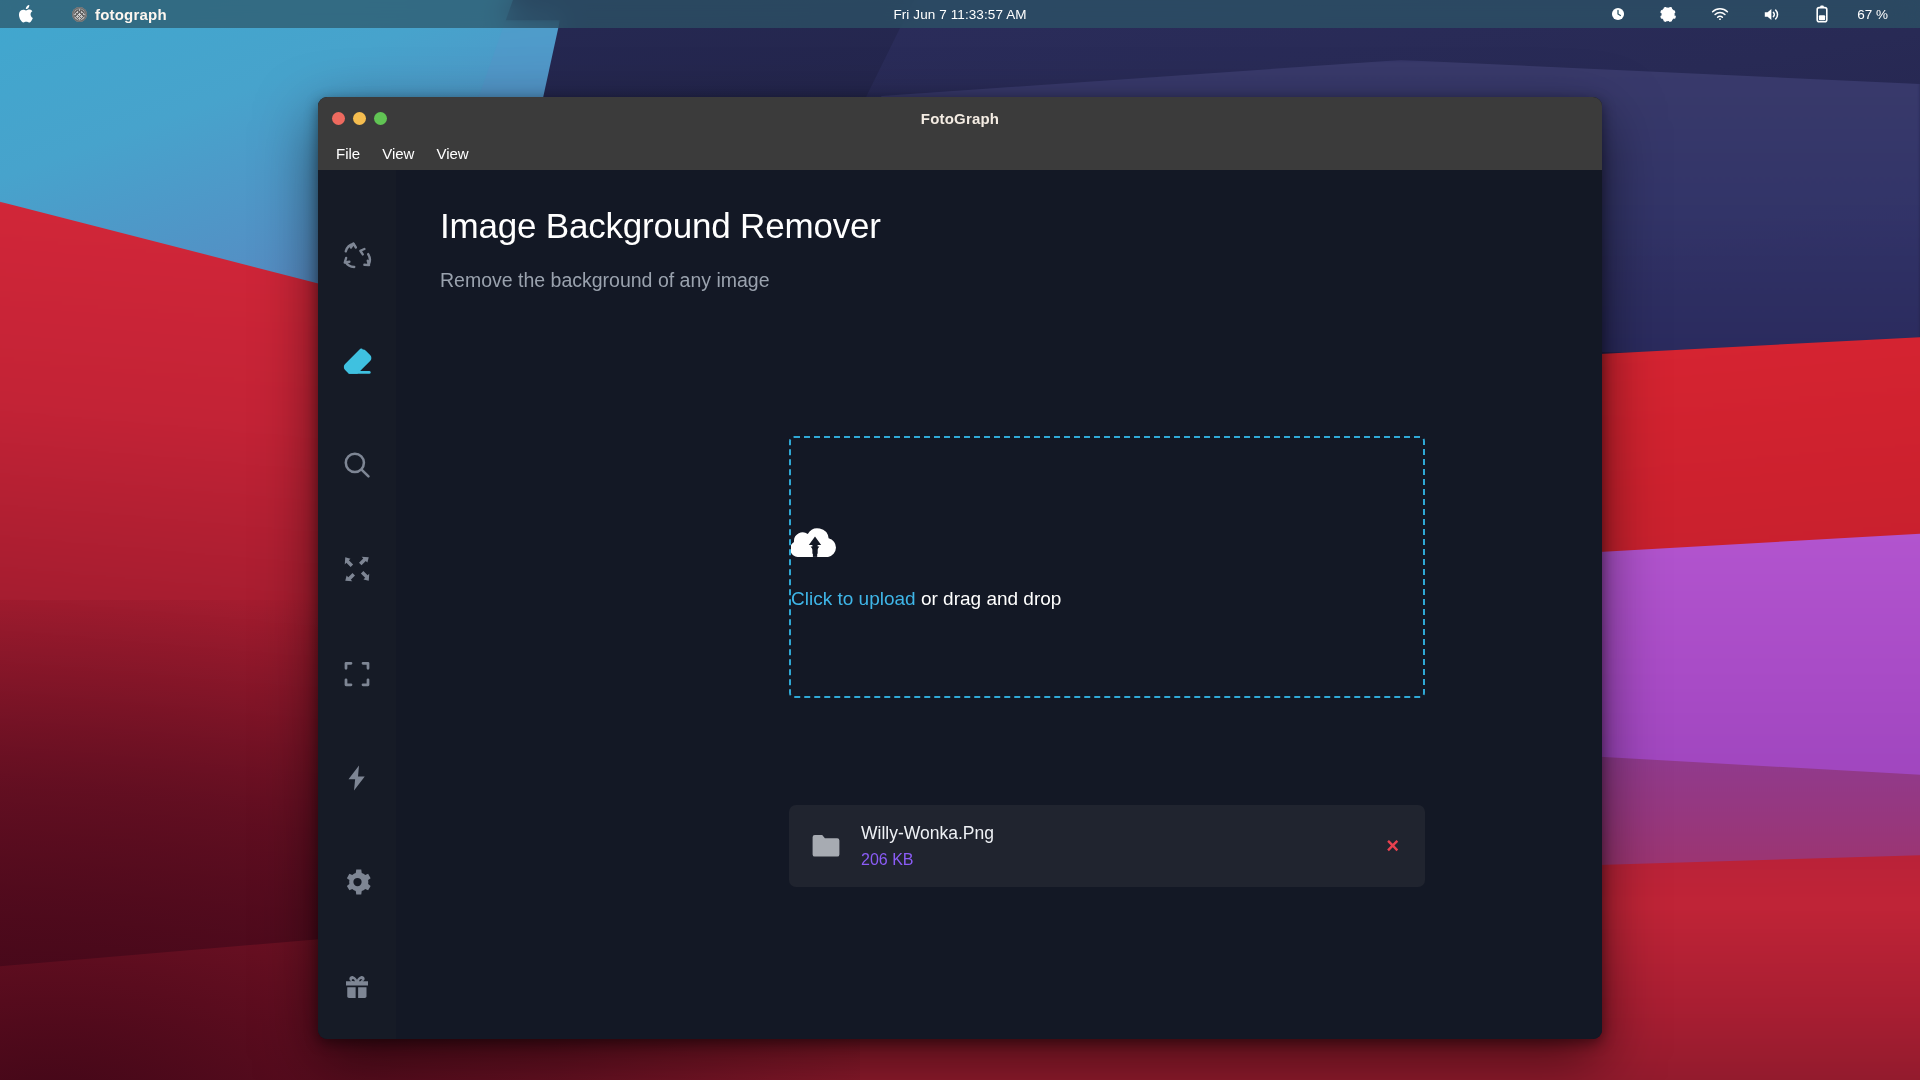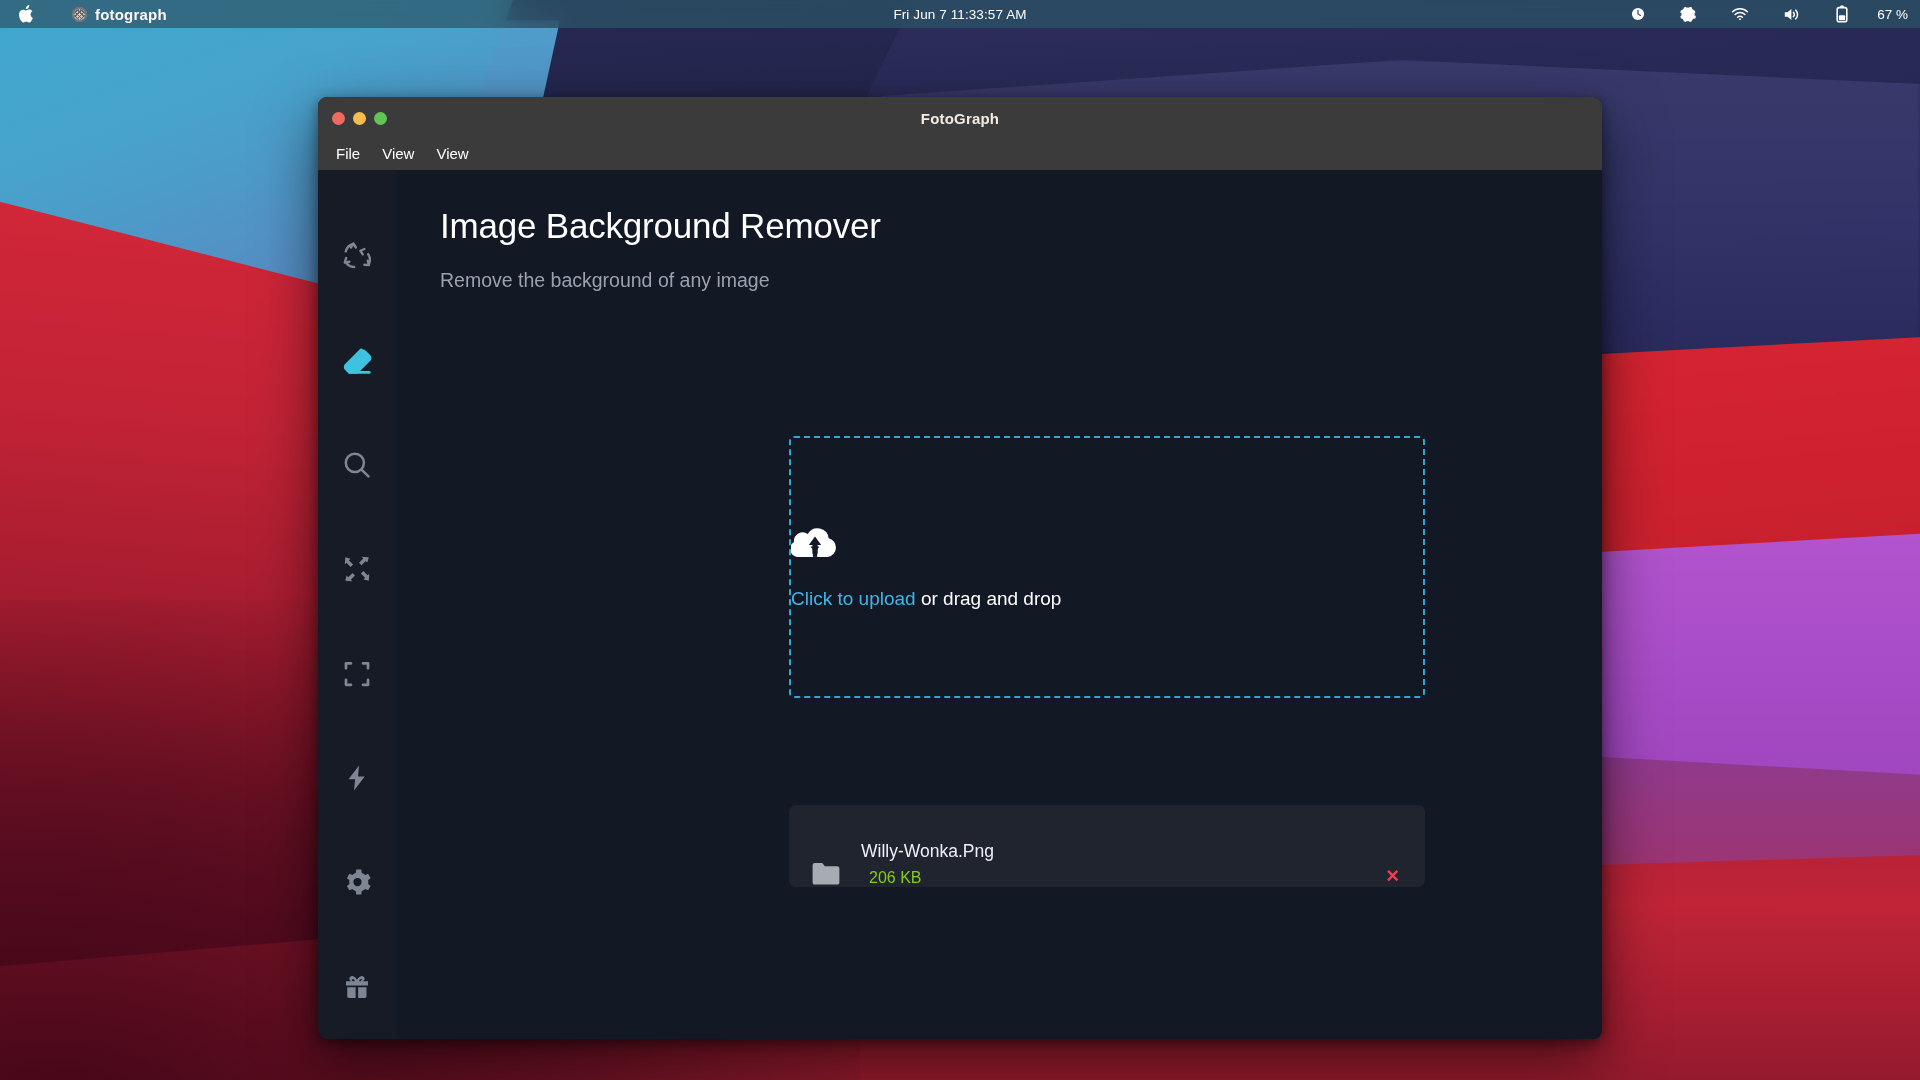--- a/index.html
+++ b/index.html
@@ -135,21 +135,21 @@
   .mb-center {
     position: absolute; left: 0; right: 0;
     text-align: center;
     font-size: 13.5px;
     color: #ffffff;
     letter-spacing: .1px;
     pointer-events: none;
   }
   .mb-right {
     margin-left: auto; display: flex; align-items: center;
-    gap: 34px; padding-right: 12px;
+    gap: 34px; padding-right: 32px;
     color: #ffffff;
     justify-content: space-between;
   }
   .mb-right .ic { display: flex; align-items: center; }
   .mb-batt-pct { font-size: 13.5px; color: #ffffff; margin-left: -6px; }
 
   
   #window {
     position: absolute;
     left: 318px; top: 97px;
@@ -239,27 +239,27 @@
   }
   #dz-text { font-size: 19px; color: #ffffff; }
   #dz-text .accent { color: #3fb6e8; }
 
   #filerow {
     position: absolute;
     left: 393px; top: 635px;
     width: 636px; height: 82px;
     background: #20242f;
     border-radius: 7px;
-    display: flex; align-items: flex-end;
+    display: flex; align-items: center;
     padding: 0 26px 0 22px;
   }
   .fr-icon { width: 34px; flex: 0 0 34px; display: flex; align-items: center; }
   .fr-meta { margin-left: 16px; display: flex; flex-direction: column; gap: 7px; }
   .fr-name { font-size: 17.5px; color: #eef1f5; }
-  .fr-size { font-size: 16px; color: #84cc16; margin-left: 8px; }
+  .fr-size { font-size: 16px; color: #8b5cf6; }
   .fr-remove {
     margin-left: auto;
     font-size: 22px; color: #e8414f; font-weight: 600;
     line-height: 1;
   }
 
   #convert-btn {
     position: absolute;
     left: 393px; top: 787px;
     width: 222px; height: 52px;

